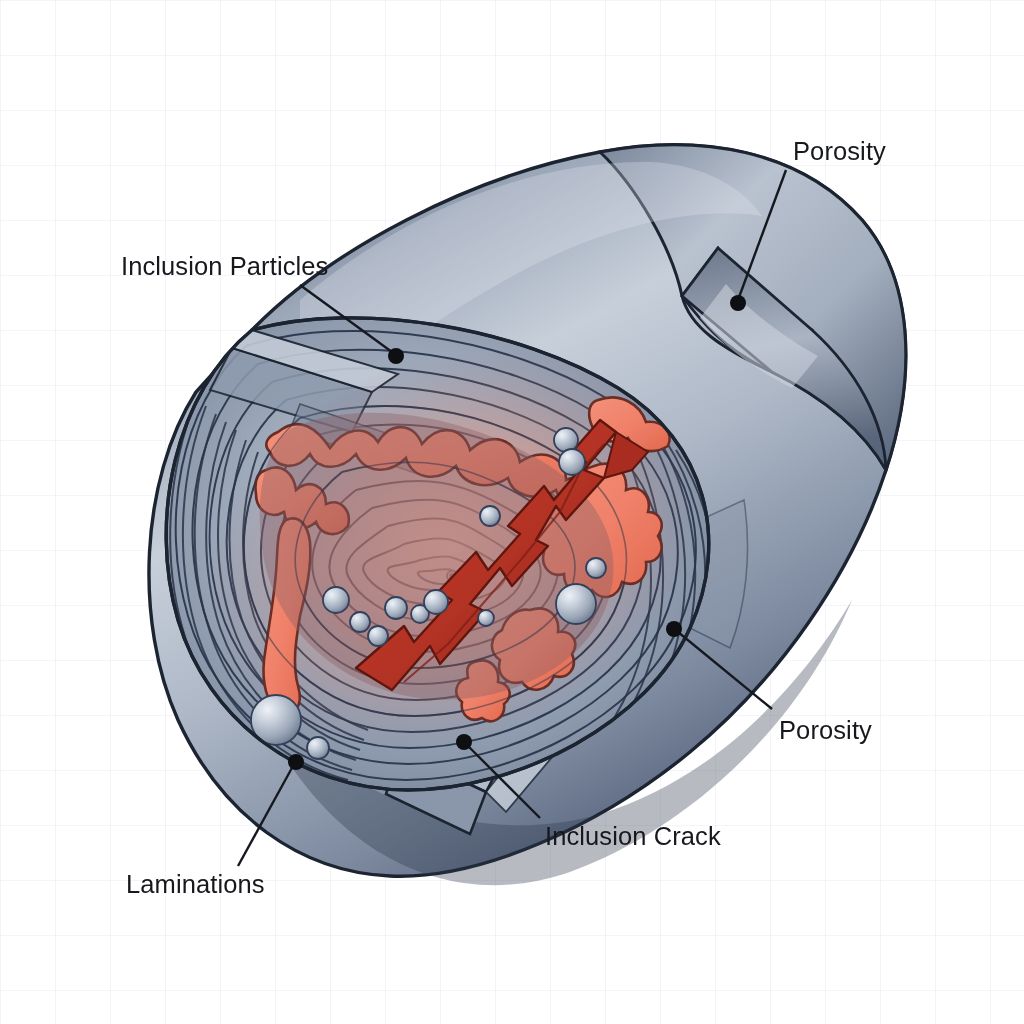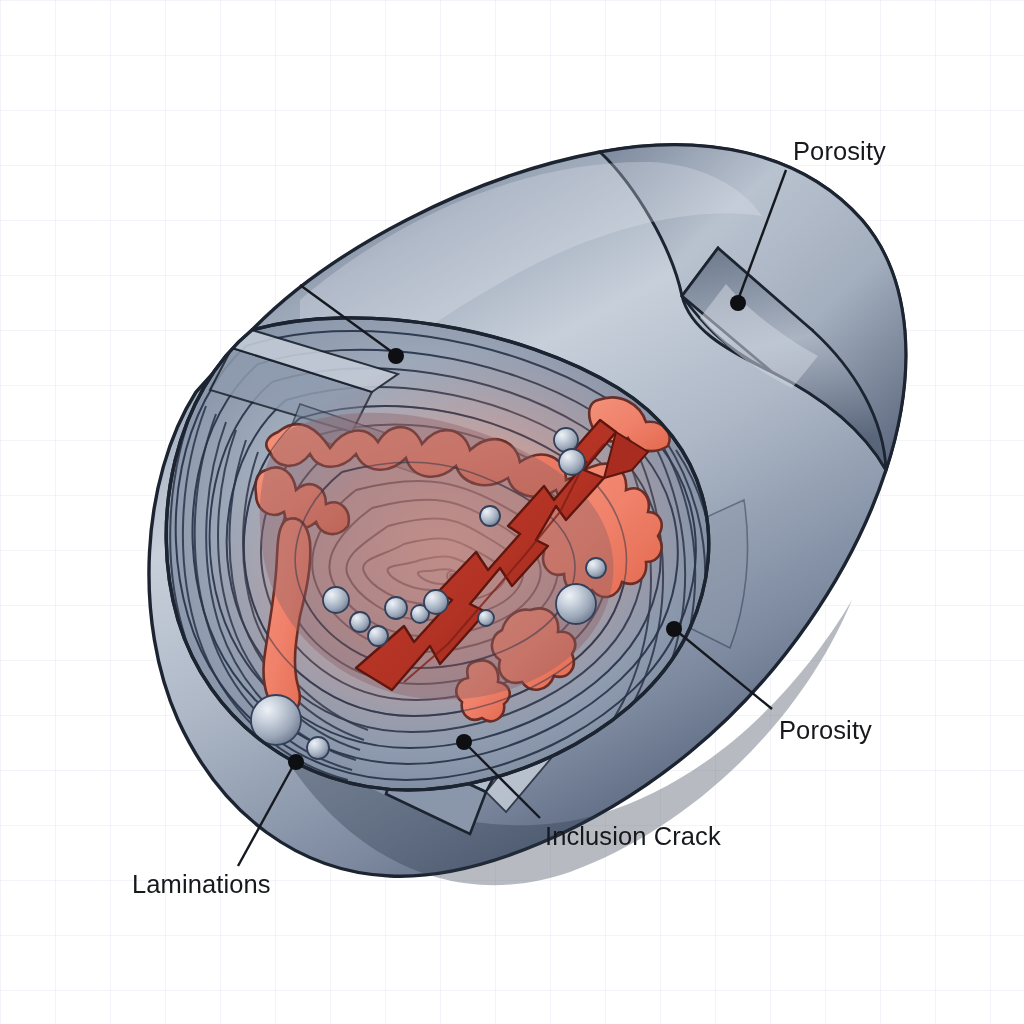--- a/index.html
+++ b/index.html
@@ -340,17 +340,18 @@
         <line x1="772" y1="709" x2="678" y2="632" stroke="#15191f" stroke-width="2.4"></line>
         <circle cx="674" cy="629" r="8" fill="#0d0f12"></circle>
         <line x1="540" y1="818" x2="468" y2="746" stroke="#15191f" stroke-width="2.4"></line>
         <circle cx="464" cy="742" r="8" fill="#0d0f12"></circle>
         <line x1="238" y1="866" x2="293" y2="766" stroke="#15191f" stroke-width="2.4"></line>
         <circle cx="296" cy="762" r="8" fill="#0d0f12"></circle>
       </g>
   </svg>
 
   <div class="lbl" style="left:793px;top:139px;">Porosity</div>
+  <div class="lbl" style="left:121px;top:254px;">Inclusion Particles</div>
   <div class="lbl" style="left:779px;top:718px;">Porosity</div>
   <div class="lbl" style="left:545px;top:824px;">Inclusion Crack</div>
-  <div class="lbl" style="left:132px;top:872px;">Laminations</div>
+  <div class="lbl" style="left:126px;top:872px;">Laminations</div>
 
 </div>
 
 </body></html>

